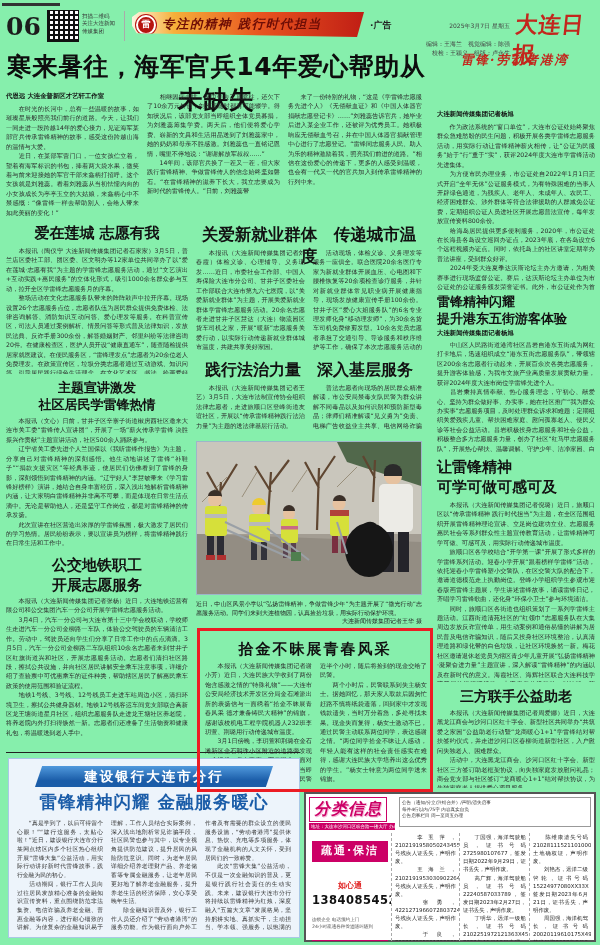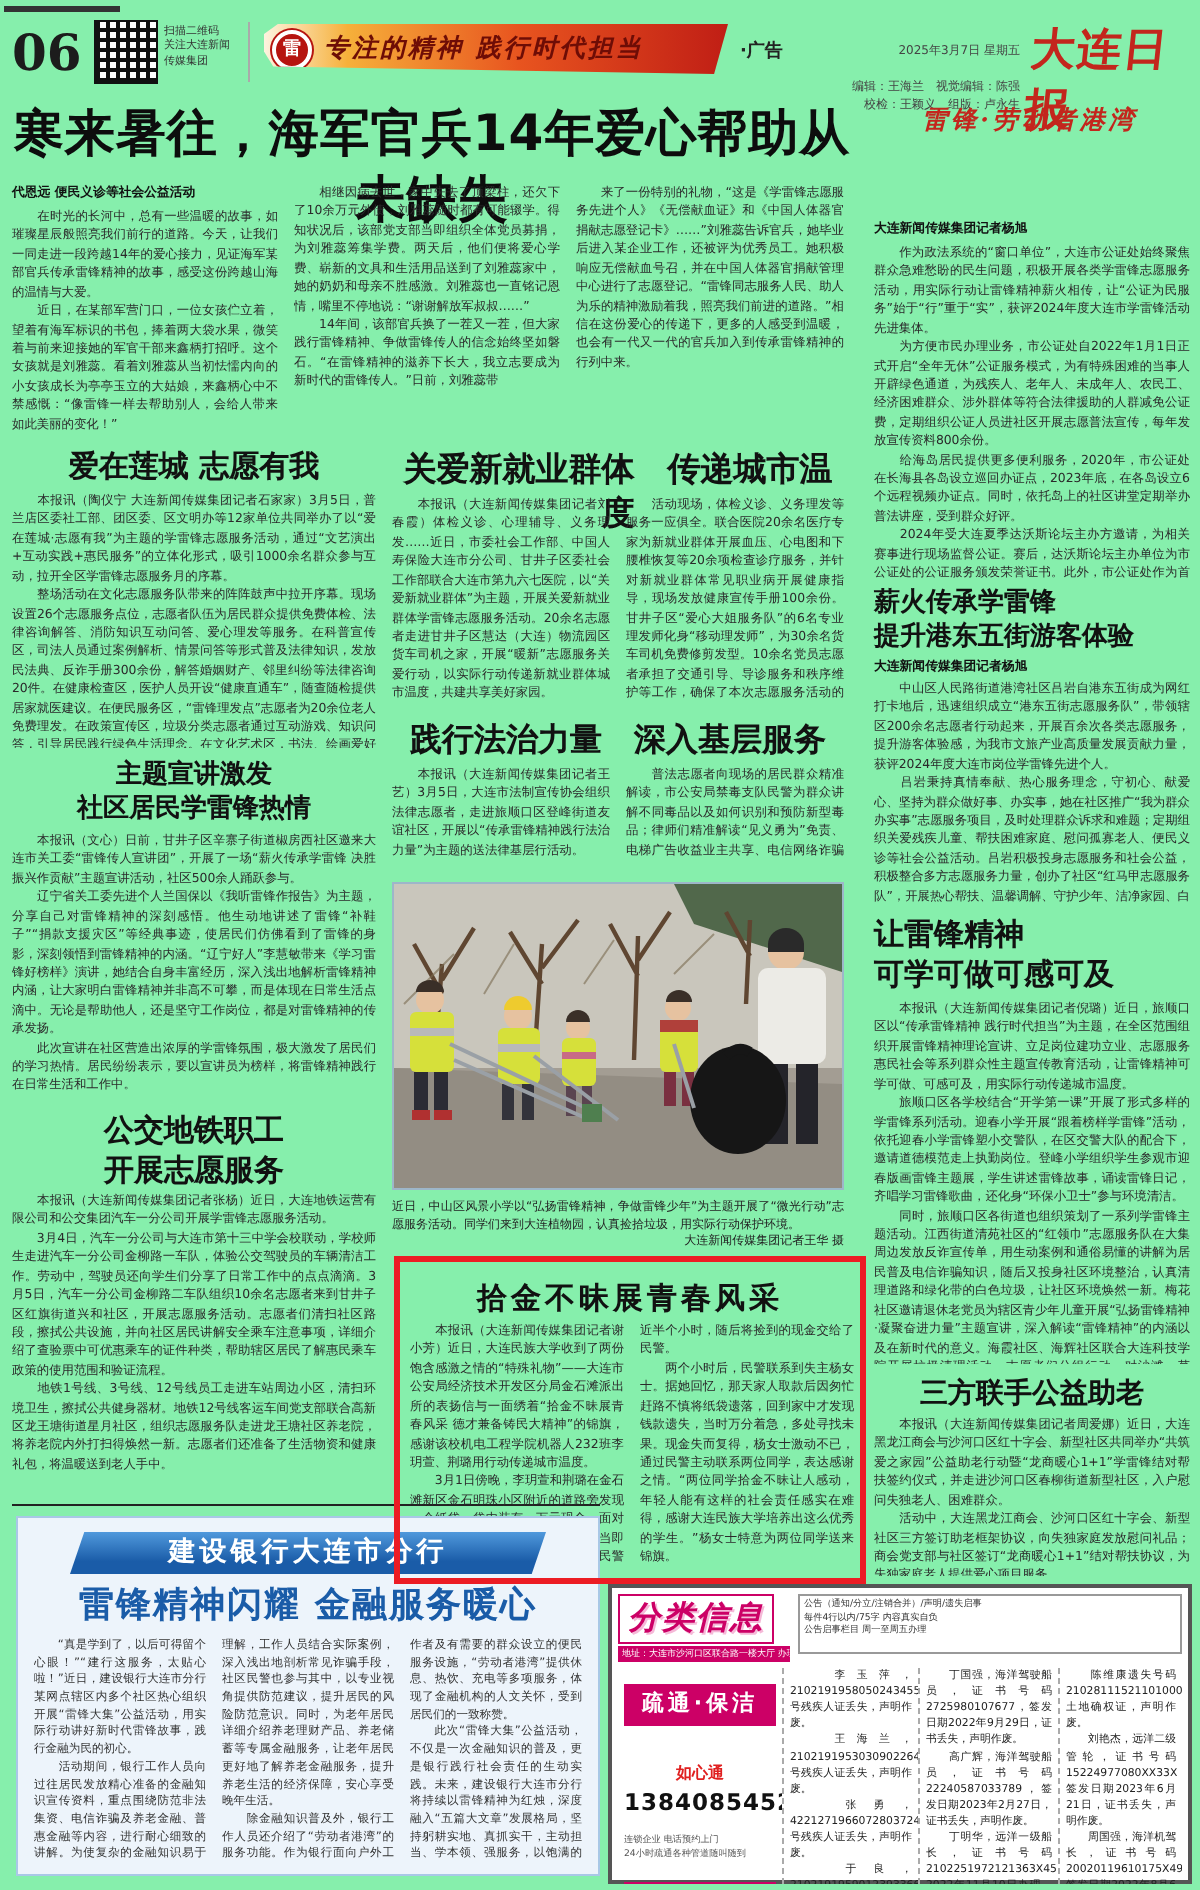--- a/index.html
+++ b/index.html
@@ -97,21 +97,21 @@
   </div>
   <div class="abs ad-tag" style="left:370px;top:19px;">·广告</div>
   <div class="abs meta" style="left:398px;top:12px;width:112px;">
     <div>2025年3月7日 星期五</div>
     <div style="white-space:pre-line;">编辑：王海兰　视觉编辑：陈强
 校检：王颖义　组版：卢永生</div>
   </div>
   <div class="abs masthead" style="left:514px;top:10px;">大连日报</div>
 
   <div class="abs lead-hl" style="left:4px;top:50px;width:424px;">寒来暑往，海军官兵14年爱心帮助从未缺失</div>
-  <div class="abs byline" style="left:6px;top:92px;width:133px;">代恩远 便民义诊等社会公益活动</div>
+  <div class="abs byline" style="left:6px;top:92px;width:133px;">代恩远 大连金普新区才艺轩工作室</div>
   <div class="abs jt body-txt" style="left:6px;top:104px;width:133px;height:116px;">　　在时光的长河中，总有一些温暖的故事，如璀璨星辰般照亮我们前行的道路。今天，让我们一同走进一段跨越14年的爱心接力，见证海军某部官兵传承雷锋精神的故事，感受这份跨越山海的温情与大爱。
 　　近日，在某部军营门口，一位女孩伫立着，望着有海军标识的书包，捧着两大袋水果，微笑着与前来迎接她的军官干部来鑫柄打招呼。这个女孩就是刘雅蕊。看着刘雅蕊从当初怯懦内向的小女孩成长为亭亭玉立的大姑娘，来鑫柄心中不禁感慨：“像雷锋一样去帮助别人，会给人带来如此美丽的变化！”</div>
   <div class="abs jt body-txt" style="left:147px;top:92px;width:133px;height:128px;">　　相继因病去世，家中失去了顶梁柱，还欠下了10余万元外债，刘雅蕊随时都有可能辍学。得知状况后，该部党支部当即组织全体党员募捐，为刘雅蕊筹集学费。两天后，他们便将爱心学费、崭新的文具和生活用品送到了刘雅蕊家中，她的奶奶和母亲不胜感激。刘雅蕊也一直铭记恩情，嘴里不停地说：“谢谢解放军叔叔……”
 　　14年间，该部官兵换了一茬又一茬，但大家践行雷锋精神、争做雷锋传人的信念始终坚如磐石。“在雷锋精神的滋养下长大，我立志要成为新时代的雷锋传人。”日前，刘雅蕊带</div>
   <div class="abs jt body-txt" style="left:288px;top:92px;width:134px;height:128px;">　　来了一份特别的礼物，“这是《学雷锋志愿服务先进个人》《无偿献血证》和《中国人体器官捐献志愿登记卡》……”刘雅蕊告诉官兵，她毕业后进入某企业工作，还被评为优秀员工。她积极响应无偿献血号召，并在中国人体器官捐献管理中心进行了志愿登记。“雷锋同志服务人民、助人为乐的精神激励着我，照亮我们前进的道路。”相信在这份爱心的传递下，更多的人感受到温暖，也会有一代又一代的官兵加入到传承雷锋精神的行列中来。</div>
 
   <div class="abs hl center" style="left:6px;top:224px;width:182px;font-size:15px;">爱在莲城 志愿有我</div>
   <div class="abs jt body-txt" style="left:6px;top:246px;width:182px;height:128px;">　　本报讯（陶仪宁 大连新闻传媒集团记者石家家）3月5日，普兰店区委社工部、团区委、区文明办等12家单位共同举办了以“爱在莲城·志愿有我”为主题的学雷锋志愿服务活动，通过“文艺演出+互动实践+惠民服务”的立体化形式，吸引1000余名群众参与互动，拉开全区学雷锋志愿服务月的序幕。
 　　整场活动在文化志愿服务队带来的阵阵鼓声中拉开序幕。现场设置26个志愿服务点位，志愿者队伍为居民群众提供免费体检、法律咨询解答、消防知识互动问答、爱心理发等服务。在科普宣传区，司法人员通过案例解析、情景问答等形式普及法律知识，发放民法典、反诈手册300余份，解答婚姻财产、邻里纠纷等法律咨询20件。在健康检查区，医护人员开设“健康直通车”，随查随检提供居家就医建议。在便民服务区，“雷锋理发点”志愿者为20余位老人免费理发。在政策宣传区，垃圾分类志愿者通过互动游戏、知识问答，引导居民践行绿色生活理念。在文化艺术区，书法、绘画爱好者现场挥毫泼墨，创作以雷锋精神为主题的作品。</div>
   <div class="abs hl center" style="left:6px;top:380px;width:182px;font-size:13px;line-height:1.3;">主题宣讲激发
@@ -207,21 +207,21 @@
 　　接受记者采访时，李玥萱说：“当时也没想太多，就觉得失主丢了这么多钱肯定很着急，要尽快物归原主。”“作为一名大学生，应该用实际行动践行雷锋精神，为社会贡献自己的力量。”荆璐表示。
 　　据悉，为了表彰先进，发挥示范作用，大连民族大学机电工程学院授予李玥萱与荆璐“文明之星”荣誉称号，号召全院师生向她们学习，让善行义举蔚然成风，激励更多青春力量。</div>
   <div class="abs red-box" style="left:197px;top:628px;width:236px;height:164px;"></div>
 
   <div class="abs label-red" style="left:435px;top:52px;width:160px;">雷锋·劳动者港湾</div>
   <div class="abs byline" style="left:437px;top:110px;">大连新闻传媒集团记者杨旭</div>
   <div class="abs jt body-txt" style="left:437px;top:122px;width:158px;height:168px;">　　作为政法系统的“窗口单位”，大连市公证处始终聚焦群众急难愁盼的民生问题，积极开展各类学雷锋志愿服务活动，用实际行动让雷锋精神薪火相传，让“公证为民服务”始于“行”重于“实”，获评2024年度大连市学雷锋活动先进集体。
 　　为方便市民办理业务，市公证处自2022年1月1日正式开启“全年无休”公证服务模式，为有特殊困难的当事人开辟绿色通道，为残疾人、老年人、未成年人、农民工、经济困难群众、涉外群体等符合法律援助的人群减免公证费，定期组织公证人员进社区开展志愿普法宣传，每年发放宣传资料800余份。
 　　给海岛居民提供更多便利服务，2020年，市公证处在长海县各岛设立巡回办证点，2023年底，在各岛设立6个远程视频办证点。同时，依托岛上的社区讲堂定期举办普法讲座，受到群众好评。
 　　2024年受大连夏季达沃斯论坛主办方邀请，为相关赛事进行现场监督公证。赛后，达沃斯论坛主办单位为市公证处的公证服务颁发荣誉证书。此外，市公证处作为首个代表辽宁省参加服贸会的公证机构，以“一站式、多元化”的专业服务，全方位展现我国优秀公证法律服务机构的良好形象。</div>
-  <div class="abs hl" style="left:437px;top:294px;width:158px;font-size:13px;line-height:1.3;">薪火传承学雷锋
+  <div class="abs hl" style="left:437px;top:294px;width:158px;font-size:13px;line-height:1.3;">雷锋精神闪耀
 提升港东五街游客体验</div>
   <div class="abs byline" style="left:437px;top:329px;">大连新闻传媒集团记者杨旭</div>
   <div class="abs jt body-txt" style="left:437px;top:340px;width:158px;height:112px;">　　中山区人民路街道港湾社区吕岩自港东五街成为网红打卡地后，迅速组织成立“港东五街志愿服务队”，带领辖区200余名志愿者行动起来，开展百余次各类志愿服务，提升游客体验感，为我市文旅产业高质量发展贡献力量，获评2024年度大连市岗位学雷锋先进个人。
 　　吕岩秉持真情奉献、热心服务理念，守初心、献爱心、坚持为群众做好事、办实事，她在社区推广“我为群众办实事”志愿服务项目，及时处理群众诉求和难题；定期组织关爱残疾儿童、帮扶困难家庭、慰问孤寡老人、便民义诊等社会公益活动。吕岩积极投身志愿服务和社会公益，积极整合多方志愿服务力量，创办了社区“红马甲志愿服务队”，开展热心帮扶、温馨调解、守护少年、洁净家园、白色天使等主题学雷锋志愿服务活动，受益群众近万人。</div>
   <div class="abs hl" style="left:437px;top:458px;width:158px;font-size:15px;line-height:1.3;">让雷锋精神
 可学可做可感可及</div>
   <div class="abs jt body-txt" style="left:437px;top:500px;width:158px;height:182px;">　　本报讯（大连新闻传媒集团记者倪璐）近日，旅顺口区以“传承雷锋精神 践行时代担当”为主题，在全区范围组织开展雷锋精神理论宣讲、立足岗位建功立业、志愿服务惠民社会等系列群众性主题宣传教育活动，让雷锋精神可学可做、可感可及，用实际行动传递城市温度。
 　　旅顺口区各学校结合“开学第一课”开展了形式多样的学雷锋系列活动。迎春小学开展“跟着榜样学雷锋”活动，依托迎春小学雷锋塑小交警队，在区交警大队的配合下，邀请道德模范走上执勤岗位。登峰小学组织学生参观市迎春版画雷锋主题展，学生讲述雷锋故事，诵读雷锋日记，齐唱学习雷锋歌曲，还化身“环保小卫士”参与环境清洁。
 　　同时，旅顺口区各街道也组织策划了一系列学雷锋主题活动。江西街道清苑社区的“红领巾”志愿服务队在大集周边发放反诈宣传单，用生动案例和通俗易懂的讲解为居民普及电信诈骗知识，随后又投身社区环境整治，认真清理道路和绿化带的白色垃圾，让社区环境焕然一新。梅花社区邀请退休老党员为辖区青少年儿童开展“弘扬雷锋精神·凝聚奋进力量”主题宣讲，深入解读“雷锋精神”的内涵以及在新时代的意义。海霞社区、海辉社区联合大连科技学院开展垃圾清理活动，志愿者们分组行动，对沙滩、草丛、道路等区域进行彻底清理，打造美丽社区环境。顺乐社区联合驻区部队为居民提供免费健康义诊，并组织志愿服务队走进养老院，为老人理发、宣传反诈知识、陪伴老人聊天，送去温暖服务和关心。</div>
   <div class="abs hl center" style="left:437px;top:688px;width:158px;font-size:14px;">三方联手公益助老</div>

